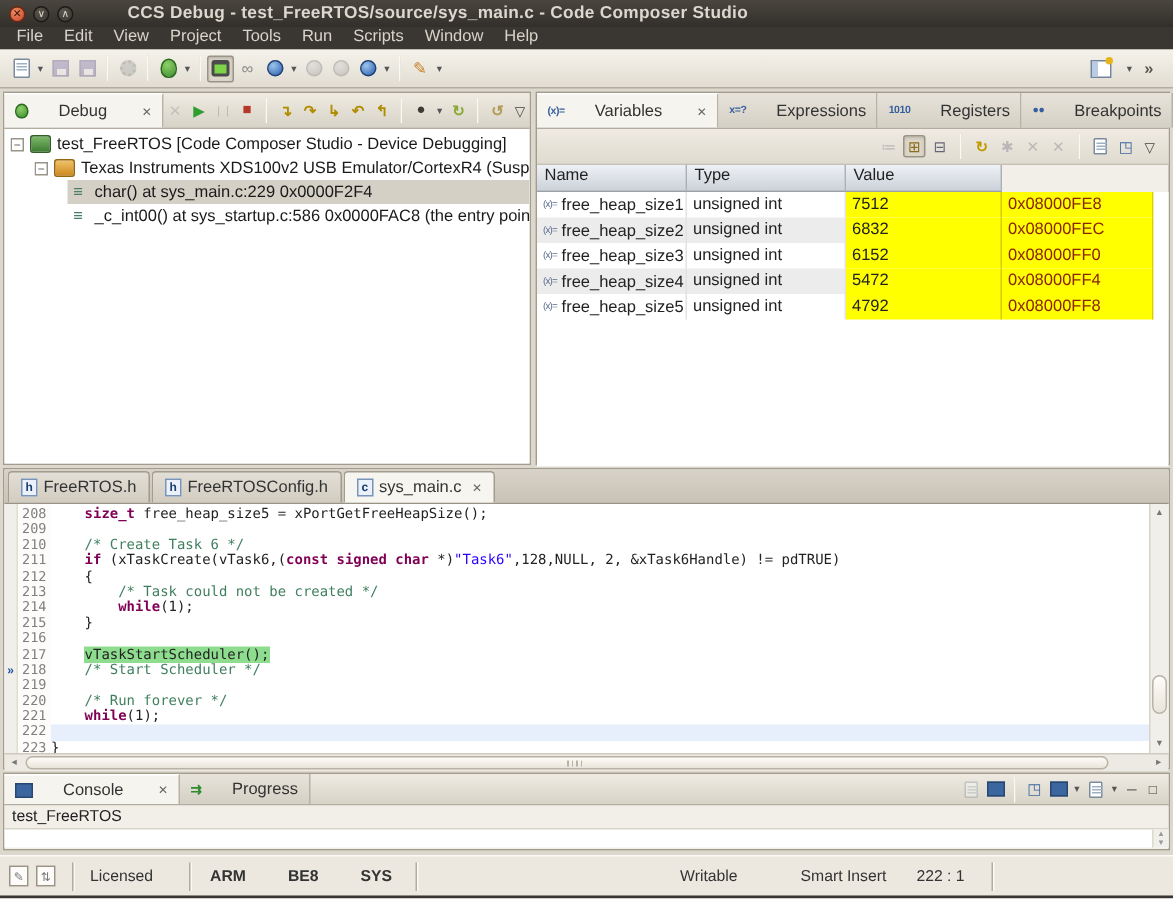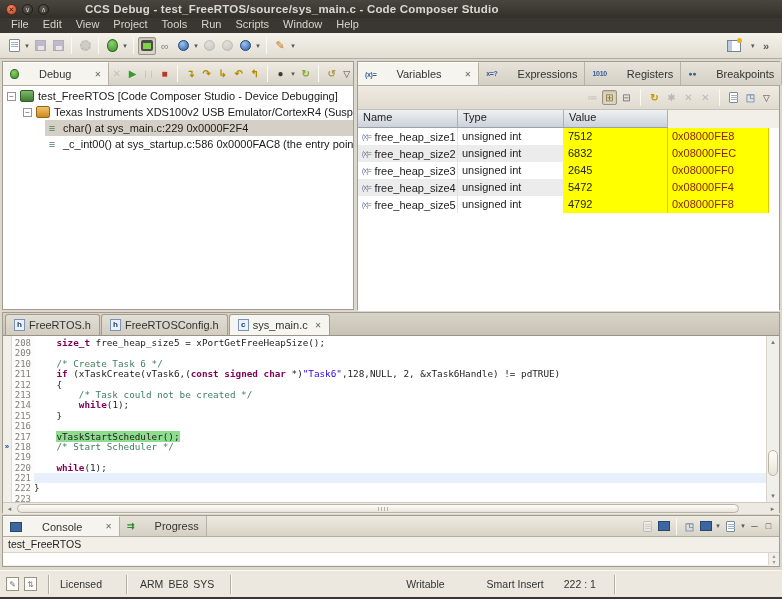--- a/index.html
+++ b/index.html
@@ -130,21 +130,21 @@
   .cscroll { position:absolute; right:0; top:0; bottom:0; width:11px; background:#f1efe9; border-left:1px solid #ddd9cf;
     font-size:6px; color:#999; text-align:center; line-height:6px; }
   .i-console { width:12px; height:10px; background:#3c66a0; border:1px solid #27476f; }
   .i-progress { font-size:9px; color:#2e8b2e; font-weight:bold; }
 
   
   .statusbar { position:absolute; left:0; top:570px; width:782px; height:27px; background:#ece8df;
     border-top:1px solid #fbf9f4; display:flex; align-items:center; padding-left:6px; }
   .sbsep { width:2px; height:19px; border-left:1px solid #b3ada1; border-right:1px solid #fbf9f4; margin:0 6px; }
   .sbtext { font-size:10.5px; color:#333; }
-  .sb-flags { display:flex; gap:5px; }
+  .sb-flags { display:flex; gap:28px;font-weight:bold; }
   .i-status { width:13px; height:14px; background:#fdfcf8; border:1px solid #9a9488; margin-right:5px;
     font-size:8px; text-align:center; line-height:13px; color:#777; }
   .bottomstrip { position:absolute; left:0; top:597px; width:782px; height:2px; background:#3a3732; }
 
   .arrowglyph { color:#b08d00; font-weight:bold; font-size:11px; }
   .dot3 { color:#3f3a33; font-size:11px; }
 </style>
 </head>
 <body>
 
@@ -336,21 +336,21 @@
           <div class="vcell c-val">6832</div>
           <div class="vcell c-loc">0x08000FEC</div>
           <div class="vcell c-fill"></div>
         </div>
         <div class="vrow">
           <div class="vcell c-name">
             <span class="varglyph">(x)=</span>
             <span>free_heap_size3</span>
           </div>
           <div class="vcell c-type">unsigned int</div>
-          <div class="vcell c-val">2645</div>
+          <div class="vcell c-val">6152</div>
           <div class="vcell c-loc">0x08000FF0</div>
           <div class="vcell c-fill"></div>
         </div>
         <div class="vrow alt">
           <div class="vcell c-name">
             <span class="varglyph">(x)=</span>
             <span>free_heap_size4</span>
           </div>
           <div class="vcell c-type">unsigned int</div>
           <div class="vcell c-val">5472</div>
@@ -429,20 +429,21 @@
           <div class="cline"><span class="tk-p">    </span><span class="tk-c">/* Create Task 6 */</span></div>
           <div class="cline"><span class="tk-p">    </span><span class="tk-k">if</span><span class="tk-p"> (xTaskCreate(vTask6,(</span><span class="tk-k">const</span><span class="tk-p"> </span><span class="tk-k">signed</span><span class="tk-p"> </span><span class="tk-k">char</span><span class="tk-p"> *)</span><span class="tk-s">"Task6"</span><span class="tk-p">,128,NULL, 2, &amp;xTask6Handle) != pdTRUE)</span></div>
           <div class="cline"><span class="tk-p">    {</span></div>
           <div class="cline"><span class="tk-p">        </span><span class="tk-c">/* Task could not be created */</span></div>
           <div class="cline"><span class="tk-p">        </span><span class="tk-k">while</span><span class="tk-p">(1);</span></div>
           <div class="cline"><span class="tk-p">    }</span></div>
           <div class="cline"></div>
           <div class="cline"><span class="tk-p">    </span><span class="tk-g">vTaskStartScheduler();</span></div>
           <div class="cline"><span class="tk-p">    </span><span class="tk-c">/* Start Scheduler */</span></div>
           <div class="cline"></div>
+          <div class="cline"><span class="tk-p">    </span><span class="tk-c">/* Run forever */</span></div>
           <div class="cline"><span class="tk-p">    </span><span class="tk-k">while</span><span class="tk-p">(1);</span></div>
           <div class="cline cur"></div>
           <div class="cline"><span class="tk-p">}</span></div>
         </div>
       <div class="vscroll">
         <span class="vs-btn" style="top:0">▴</span>
         <div class="vs-handle"></div>
         <span class="vs-btn" style="bottom:0">▾</span>
       </div>
     </div>

